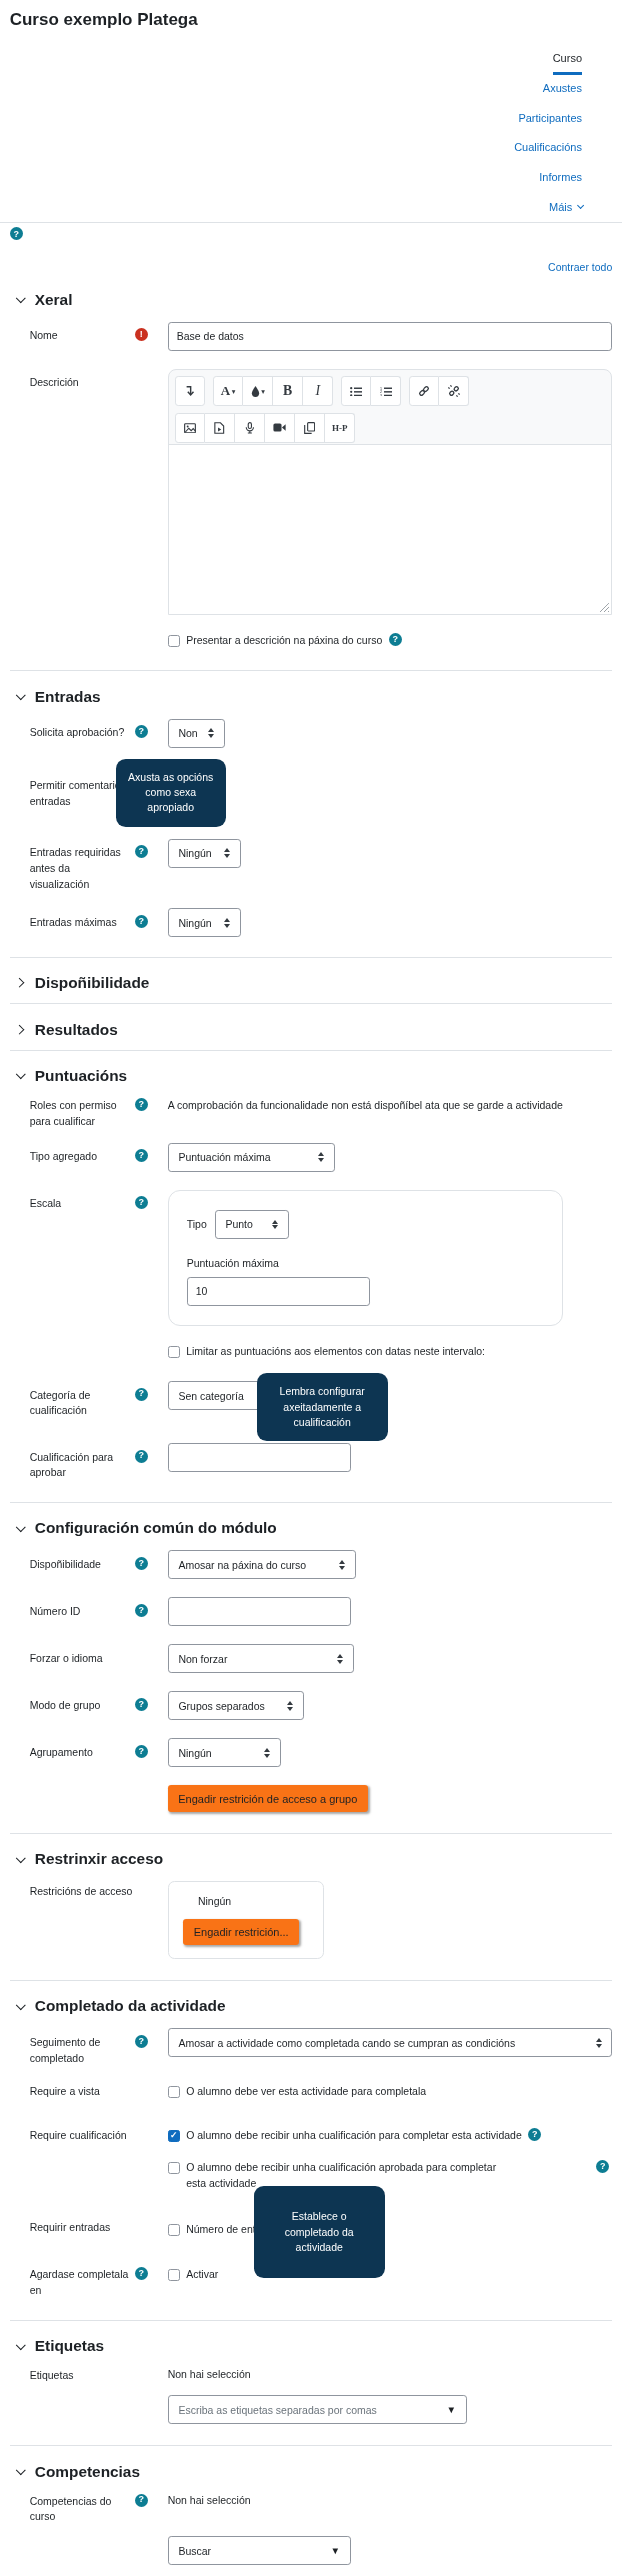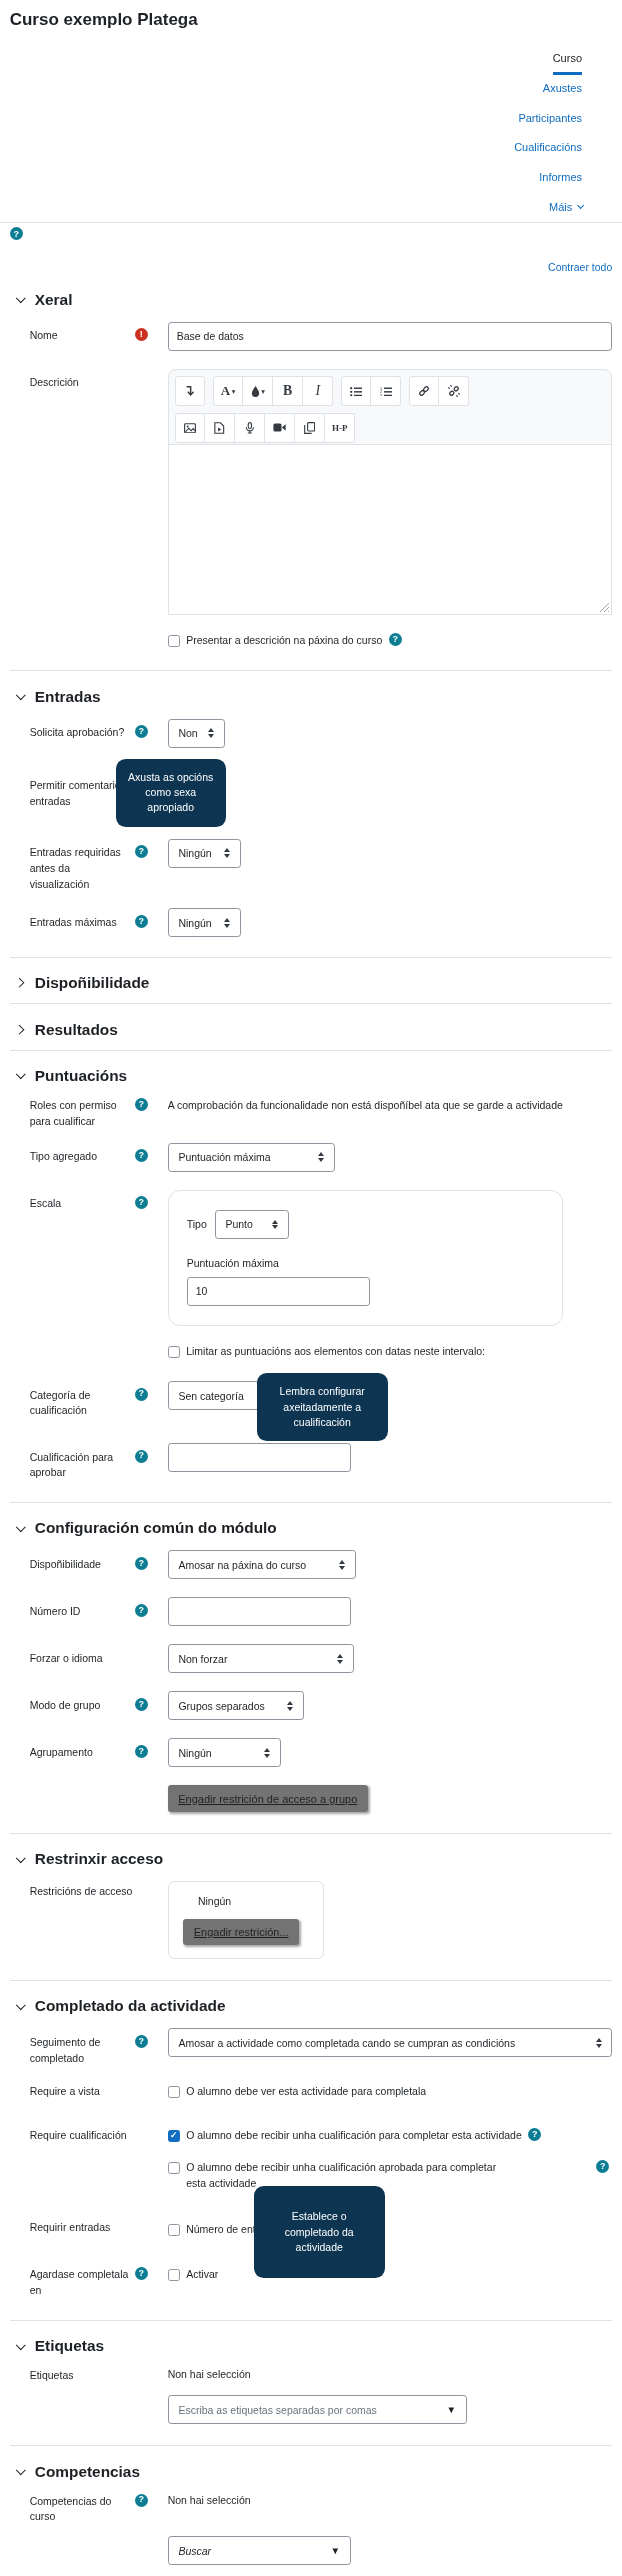--- a/index.html
+++ b/index.html
@@ -76,21 +76,21 @@
   .combo .tri { color:#1d2125; font-size:9.7px; }
 
   .chkrow { display:flex; align-items:flex-start; gap:6.5px; line-height:1.5; }
   .chk {
     width:12px; height:12px; border:0.8px solid #8f959e; border-radius:2.4px; background:#fff;
     display:inline-flex; align-items:center; justify-content:center; cursor:pointer; flex:none; margin-top:1.6px;
   }
   .chk.checked { background:#0f6cbf; border-color:#0f6cbf; color:#fff; font-size:9px; font-weight:bold; }
 
   .btn { border:none; border-radius:3.2px; font-size:11px; padding:7.3px 10.5px; cursor:pointer; font-family:"Liberation Sans",sans-serif; }
-  .btn-secondary { background:#737373; color:#1d2125;text-decoration:underline; }
+  .btn-secondary { background:#f97316; color:#1d2125; }
   .btn-raised { box-shadow:1.6px 1.6px 2.4px rgba(0,0,0,.35); }
 
   .tooltipdark {
     position:absolute; background:#0d3552; color:#fff; border-radius:9.7px;
     padding:11.3px 9.7px; text-align:center; line-height:1.45; font-size:10.5px; z-index:5;
   }
 
   
   .editor { border:0.8px solid #dee2e6; border-radius:8px 8px 0 0; background:#f8f9fa; }
   .toolbar { padding:6.5px 6.5px 1.6px 6.5px; display:flex; flex-wrap:wrap; gap:6.5px 8px; }
@@ -692,21 +692,21 @@
     <div class="frow" style="margin-bottom:11.3px;">
       <div class="lcol">
         <span class="lbl" style="padding-top:0">Competencias do curso</span>
         <span class="helpicon ico" style="margin-top:0">?</span>
       </div>
       <div class="fcol">
         <div>Non hai selección</div>
       </div>
     </div>
 
-    <div class="frow" style="margin-bottom:21px;font-style:italic;">
+    <div class="frow" style="margin-bottom:21px;">
       <div class="lcol"></div>
       <div class="fcol">
         <span class="combo" style="width:183px">
           <span class="ph" style="color:#1d2125">Buscar</span>
           <span class="tri">▼</span>
         </span>
       </div>
     </div>
 
     <div class="frow" style="margin-bottom:6.5px;">

